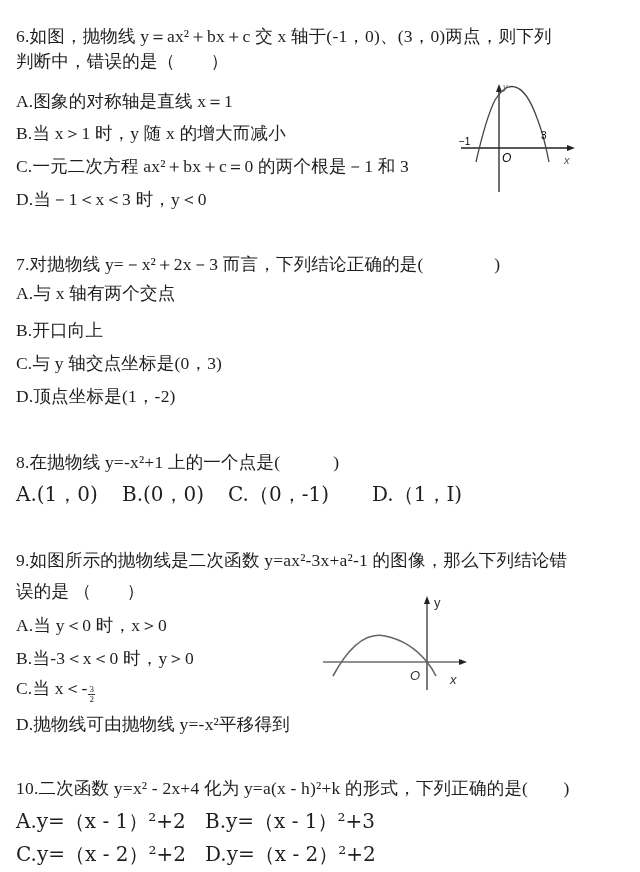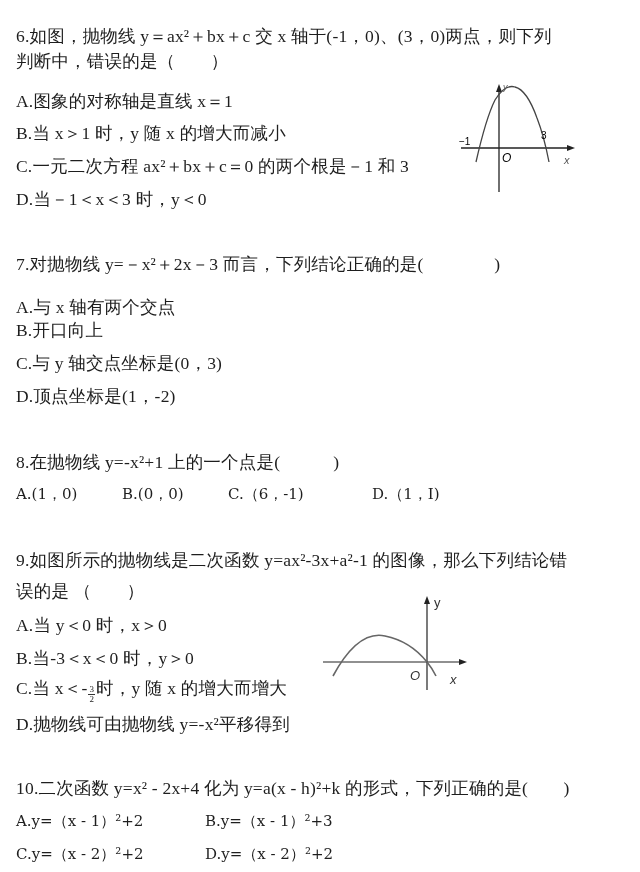--- a/index.html
+++ b/index.html
@@ -4,21 +4,21 @@
 <style>
   html, body { margin: 0; padding: 0; }
   body {
     width: 640px; height: 872px; background: #ffffff; position: relative; overflow: hidden;
     font-family: "DejaVu Serif", "Liberation Serif", serif; color: #1e1e1e;
   }
   .line {
     position: absolute; left: 16px; white-space: nowrap;
     font-size: 17.5px; line-height: 22px; letter-spacing: 0.2px; font-family: Liberation Serif, serif;
   }
-  .opt { position: absolute; white-space: nowrap; font-size: 15px; line-height: 22px; }
+  .opt { position: absolute; white-space: nowrap; font-size: 20px; line-height: 22px; }
   .frac {
     display: inline-flex; flex-direction: column; align-items: center;
     font-size: 9px; line-height: 9px; vertical-align: 2px; margin: 0 1px;
   }
   .frac .num { border-bottom: 1px solid #333; padding: 0 1px; }
   svg { position: absolute; overflow: visible; }
   .axis-label { font-family: "Liberation Sans", sans-serif; font-style: italic; }
 </style>
 </head>
 <body>
@@ -41,43 +41,43 @@
   <text x="459" y="145" font-size="10" class="axis-label" style="font-style:normal">−1</text>
   <text x="541" y="139" font-size="10" style="font-family:'Liberation Sans',sans-serif">3</text>
   <text x="502" y="162" font-size="12" class="axis-label">O</text>
   <text x="564" y="164" font-size="11" class="axis-label" fill="#555">x</text>
   <text x="503" y="90" font-size="9" class="axis-label" fill="#555">y</text>
 </svg>
 
 <div class="line" style="top:253px">
   <span>7.</span><span>对抛物线 y=－x²＋2x－3 而言，下列结论正确的是(　　　　)</span>
 </div>
-<div class="line" style="top:296px"><span>A.</span><span>与 x 轴有两个交点</span></div>
+<div class="line" style="top:282px"><span>A.</span><span>与 x 轴有两个交点</span></div>
 <div class="line" style="top:319px"><span>B.</span><span>开口向上</span></div>
 <div class="line" style="top:352px"><span>C.</span><span>与 y 轴交点坐标是(0，3)</span></div>
 <div class="line" style="top:385px"><span>D.</span><span>顶点坐标是(1，-2)</span></div>
 
 <div class="line" style="top:451px">
   <span>8.</span><span>在抛物线 y=-x²+1  上的一个点是(　　　)</span>
 </div>
 <div class="opt" style="left:16px;top:483px"><span>A.</span><span>(1，0)</span></div>
 <div class="opt" style="left:122px;top:483px"><span>B.</span><span>(0，0)</span></div>
-<div class="opt" style="left:228px;top:483px"><span>C.</span><span>（6，-1)</span></div>
+<div class="opt" style="left:228px;top:483px"><span>C.</span><span>（0，-1)</span></div>
 <div class="opt" style="left:372px;top:483px"><span>D.</span><span>（1，I)</span></div>
 
 <div class="line" style="top:549px">
   <span>9.</span><span>如图所示的抛物线是二次函数 y=ax²-3x+a²-1 的图像，那么下列结论错</span>
 </div>
 <div class="line" style="top:580px">误的是 （　　）</div>
 <div class="line" style="top:614px"><span>A.</span><span>当 y＜0 时，x＞0</span></div>
 <div class="line" style="top:647px"><span>B.</span><span>当-3＜x＜0 时，y＞0</span></div>
 <div class="line" style="top:677px"><span>C.</span><span>当 x＜-</span><span class="frac">
       <span class="num">3</span>
       <span>2</span>
-    </span><span>时，y 随 x 的增大而增大</span></div>
+    </span></div>
 <div class="line" style="top:713px"><span>D.</span><span>抛物线可由抛物线 y=-x²平移得到</span></div>
 
 <svg style="left:320px;top:590px" width="160" height="105" viewBox="320 590 160 105">
   <line x1="323" y1="662" x2="462" y2="662" stroke="#222" stroke-width="1.2"></line>
   <polygon points="467,662 459,659 459,665" fill="#222"></polygon>
   <line x1="427" y1="690" x2="427" y2="601" stroke="#222" stroke-width="1.2"></line>
   <polygon points="427,596 424,604 430,604" fill="#222"></polygon>
   <path d="M333,676 Q358,630 385,636 Q410,641 427,662 Q432,668 436,676" fill="none" stroke="#666" stroke-width="1.6"></path>
   <text x="410" y="680" font-size="13" class="axis-label" fill="#333">O</text>
   <text x="450" y="684" font-size="13" class="axis-label" fill="#333">x</text>

